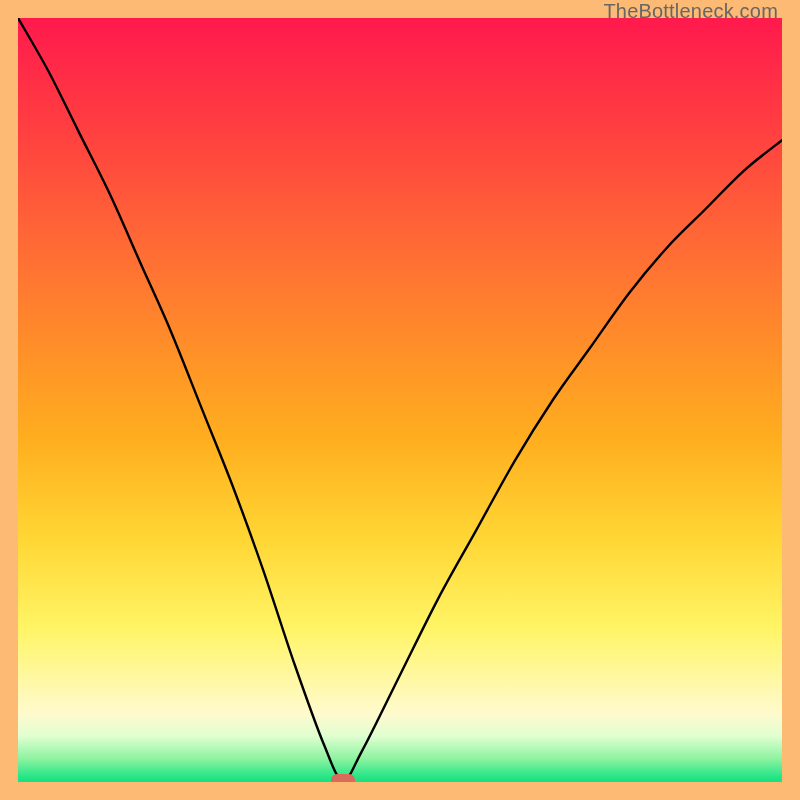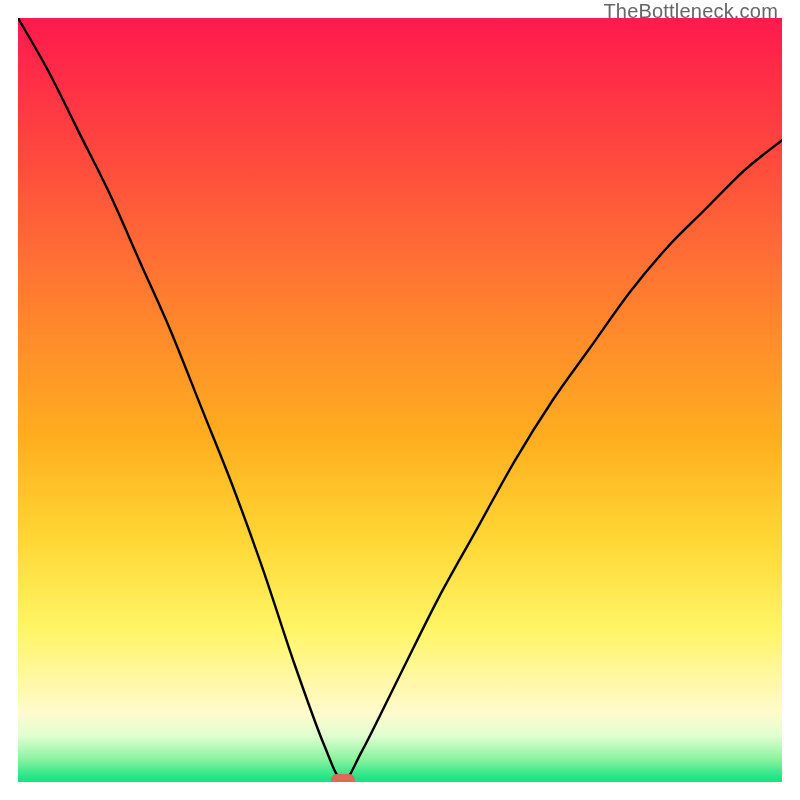--- a/index.html
+++ b/index.html
@@ -6,21 +6,21 @@
     margin: 0;
     padding: 0;
     width: 800px;
     height: 800px;
     background: #000;
     overflow: hidden;
   }
   .frame {
     position: absolute;
     inset: 0;
-    background: #ffffff;
+    background: #fdba74;
   }
   .plot-area {
     position: absolute;
     left: 18px;
     top: 18px;
     width: 764px;
     height: 764px;
     overflow: hidden;
   }
   .gradient-bg {

